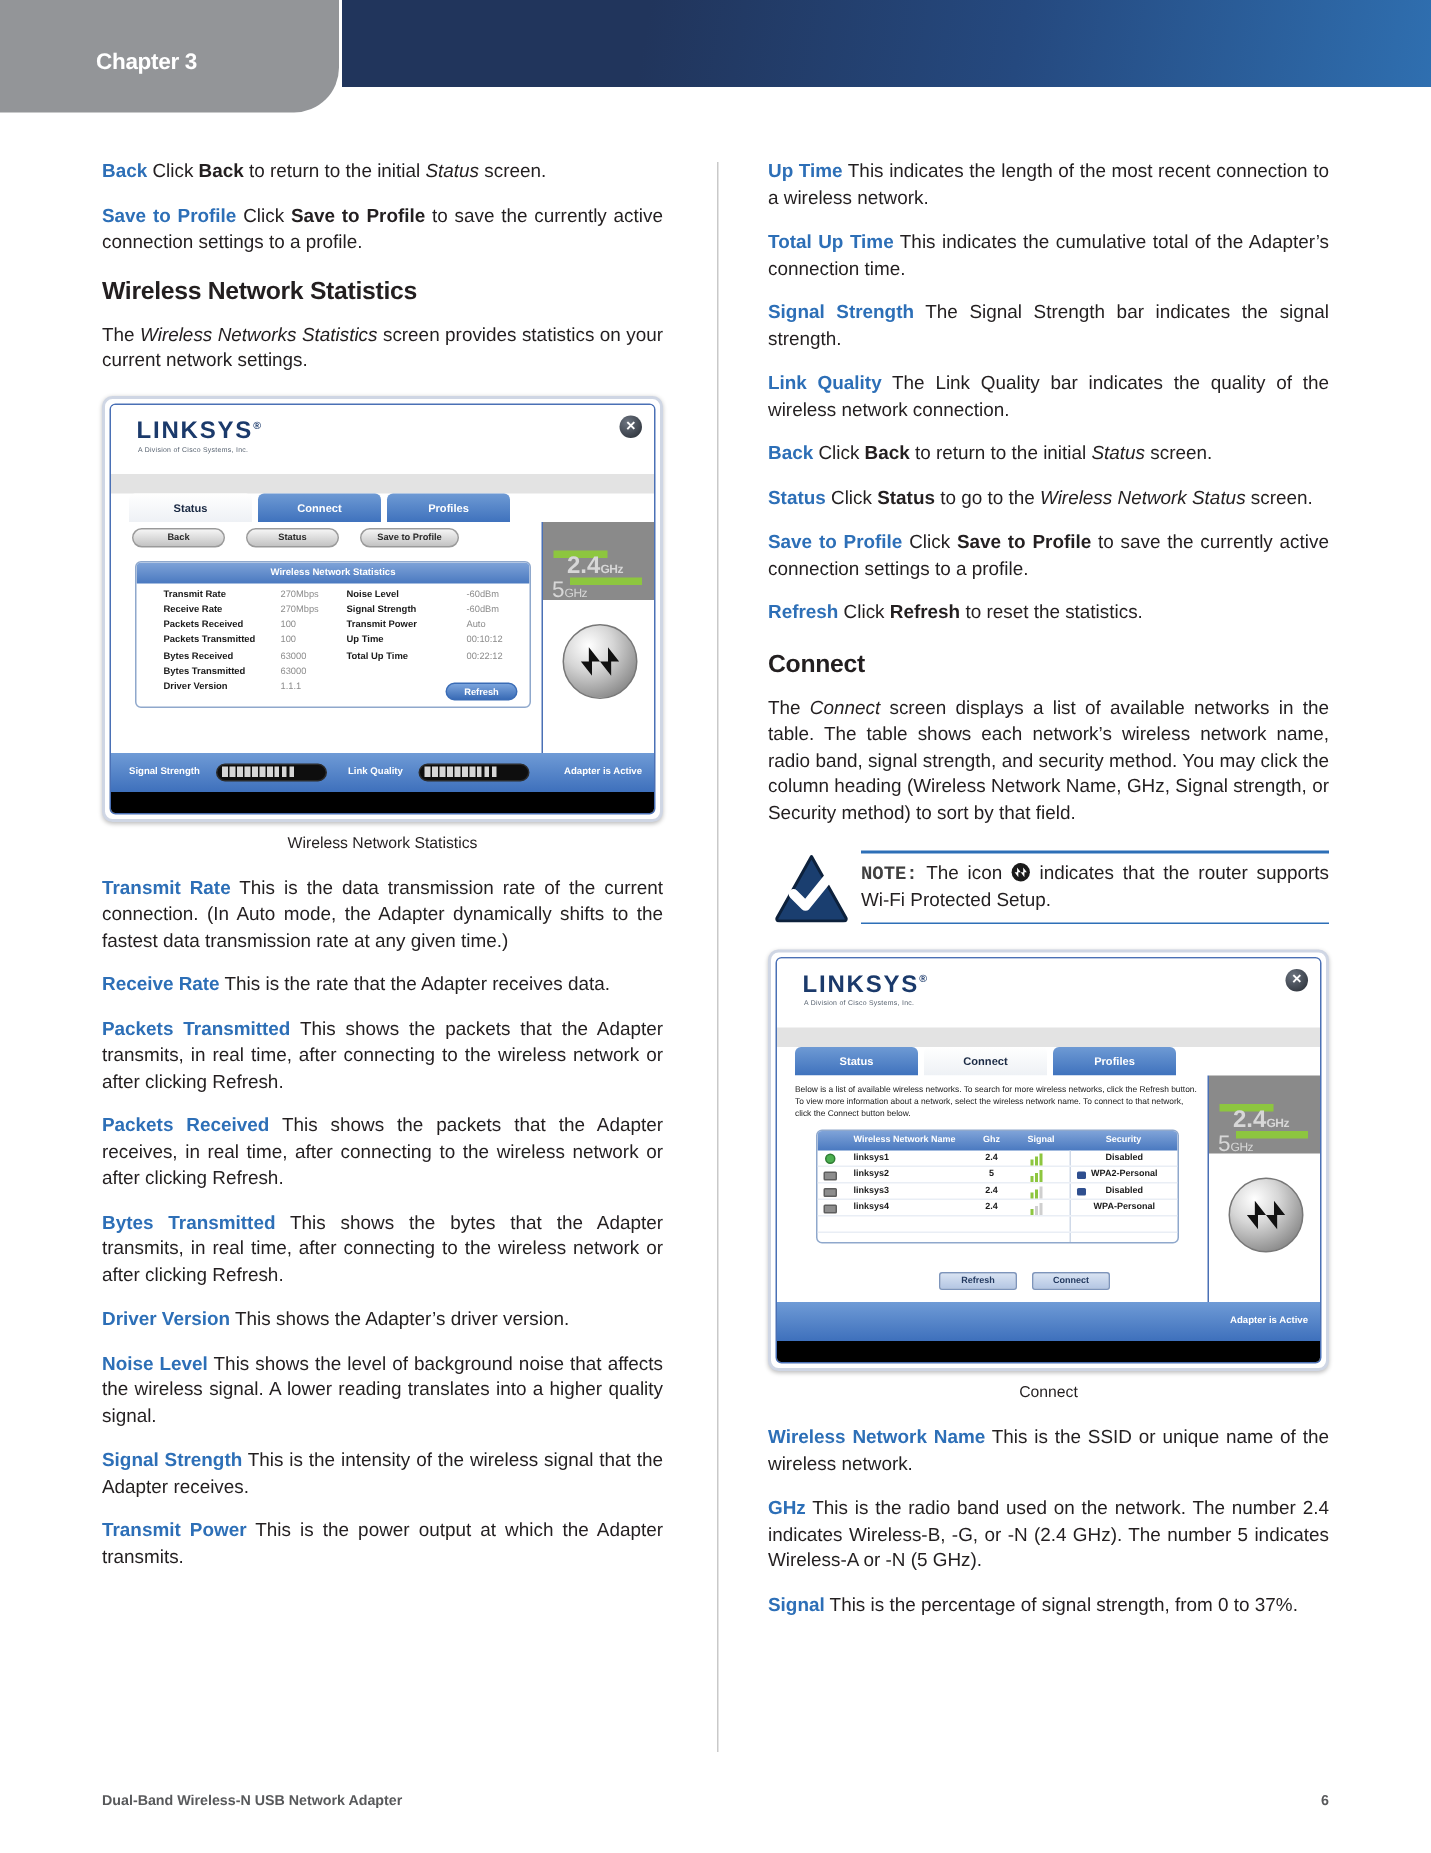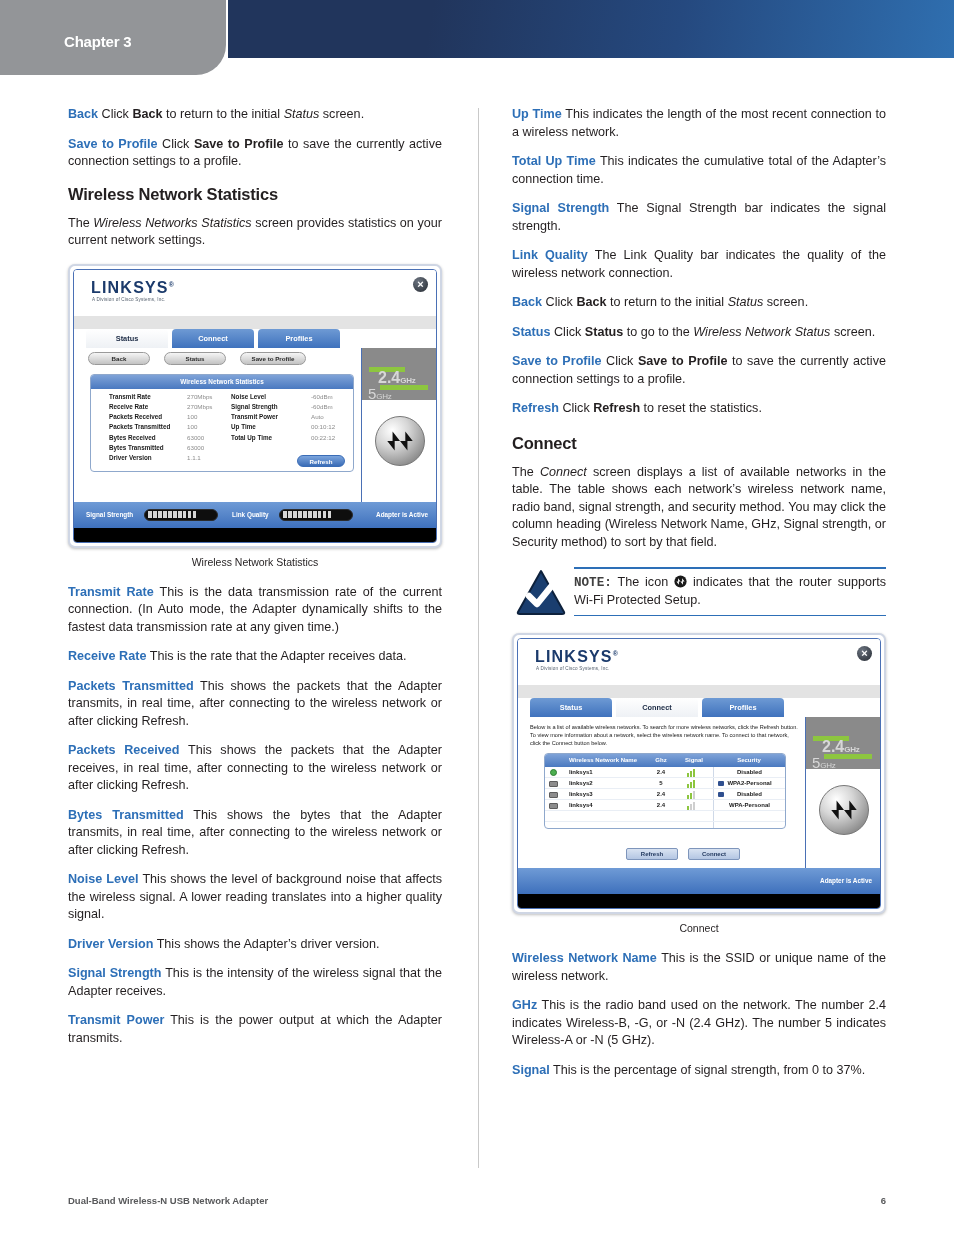--- a/index.html
+++ b/index.html
@@ -388,22 +388,22 @@
     </div>
   </div>
 
   <div class="caption">Wireless Network Statistics</div>
 
   <p class="para"><span class="term">Transmit Rate</span><span>  This is the data transmission rate of the current connection. (In Auto mode, the Adapter dynamically shifts to the fastest data transmission rate at any given time.)</span></p>
   <p class="para"><span class="term">Receive Rate</span><span> This is the rate that the Adapter receives data.</span></p>
   <p class="para"><span class="term">Packets Transmitted</span><span> This shows the packets that the Adapter transmits, in real time, after connecting to the wireless network or after clicking Refresh.</span></p>
   <p class="para"><span class="term">Packets Received</span><span> This shows the packets that the Adapter receives, in real time, after connecting to the wireless network or after clicking Refresh.</span></p>
   <p class="para"><span class="term">Bytes Transmitted</span><span>  This shows the bytes that the Adapter transmits, in real time, after connecting to the wireless network or after clicking Refresh.</span></p>
+  <p class="para"><span class="term">Driver Version</span><span>  This shows the Adapter’s driver version.</span></p>
   <p class="para"><span class="term">Noise Level</span><span>  This shows the level of background noise that affects the wireless signal. A lower reading translates into a higher quality signal.</span></p>
-  <p class="para"><span class="term">Driver Version</span><span>  This shows the Adapter’s driver version.</span></p>
   <p class="para"><span class="term">Signal Strength</span><span>  This is the intensity of the wireless signal that the Adapter receives.</span></p>
   <p class="para"><span class="term">Transmit Power</span><span>  This is the power output at which the Adapter transmits.</span></p>
 </div>
 
 <div class="col col-right">
 
   <p class="para"><span class="term">Up Time</span><span>  This indicates the length of the most recent connection to a wireless network.</span></p>
   <p class="para"><span class="term">Total Up Time</span><span> This indicates the cumulative total of the Adapter’s connection time.</span></p>
   <p class="para"><span class="term">Signal Strength</span><span>  The Signal Strength bar indicates the signal strength.</span></p>
   <p class="para"><span class="term">Link Quality</span><span>  The Link Quality bar indicates the quality of the wireless network connection.</span></p>

